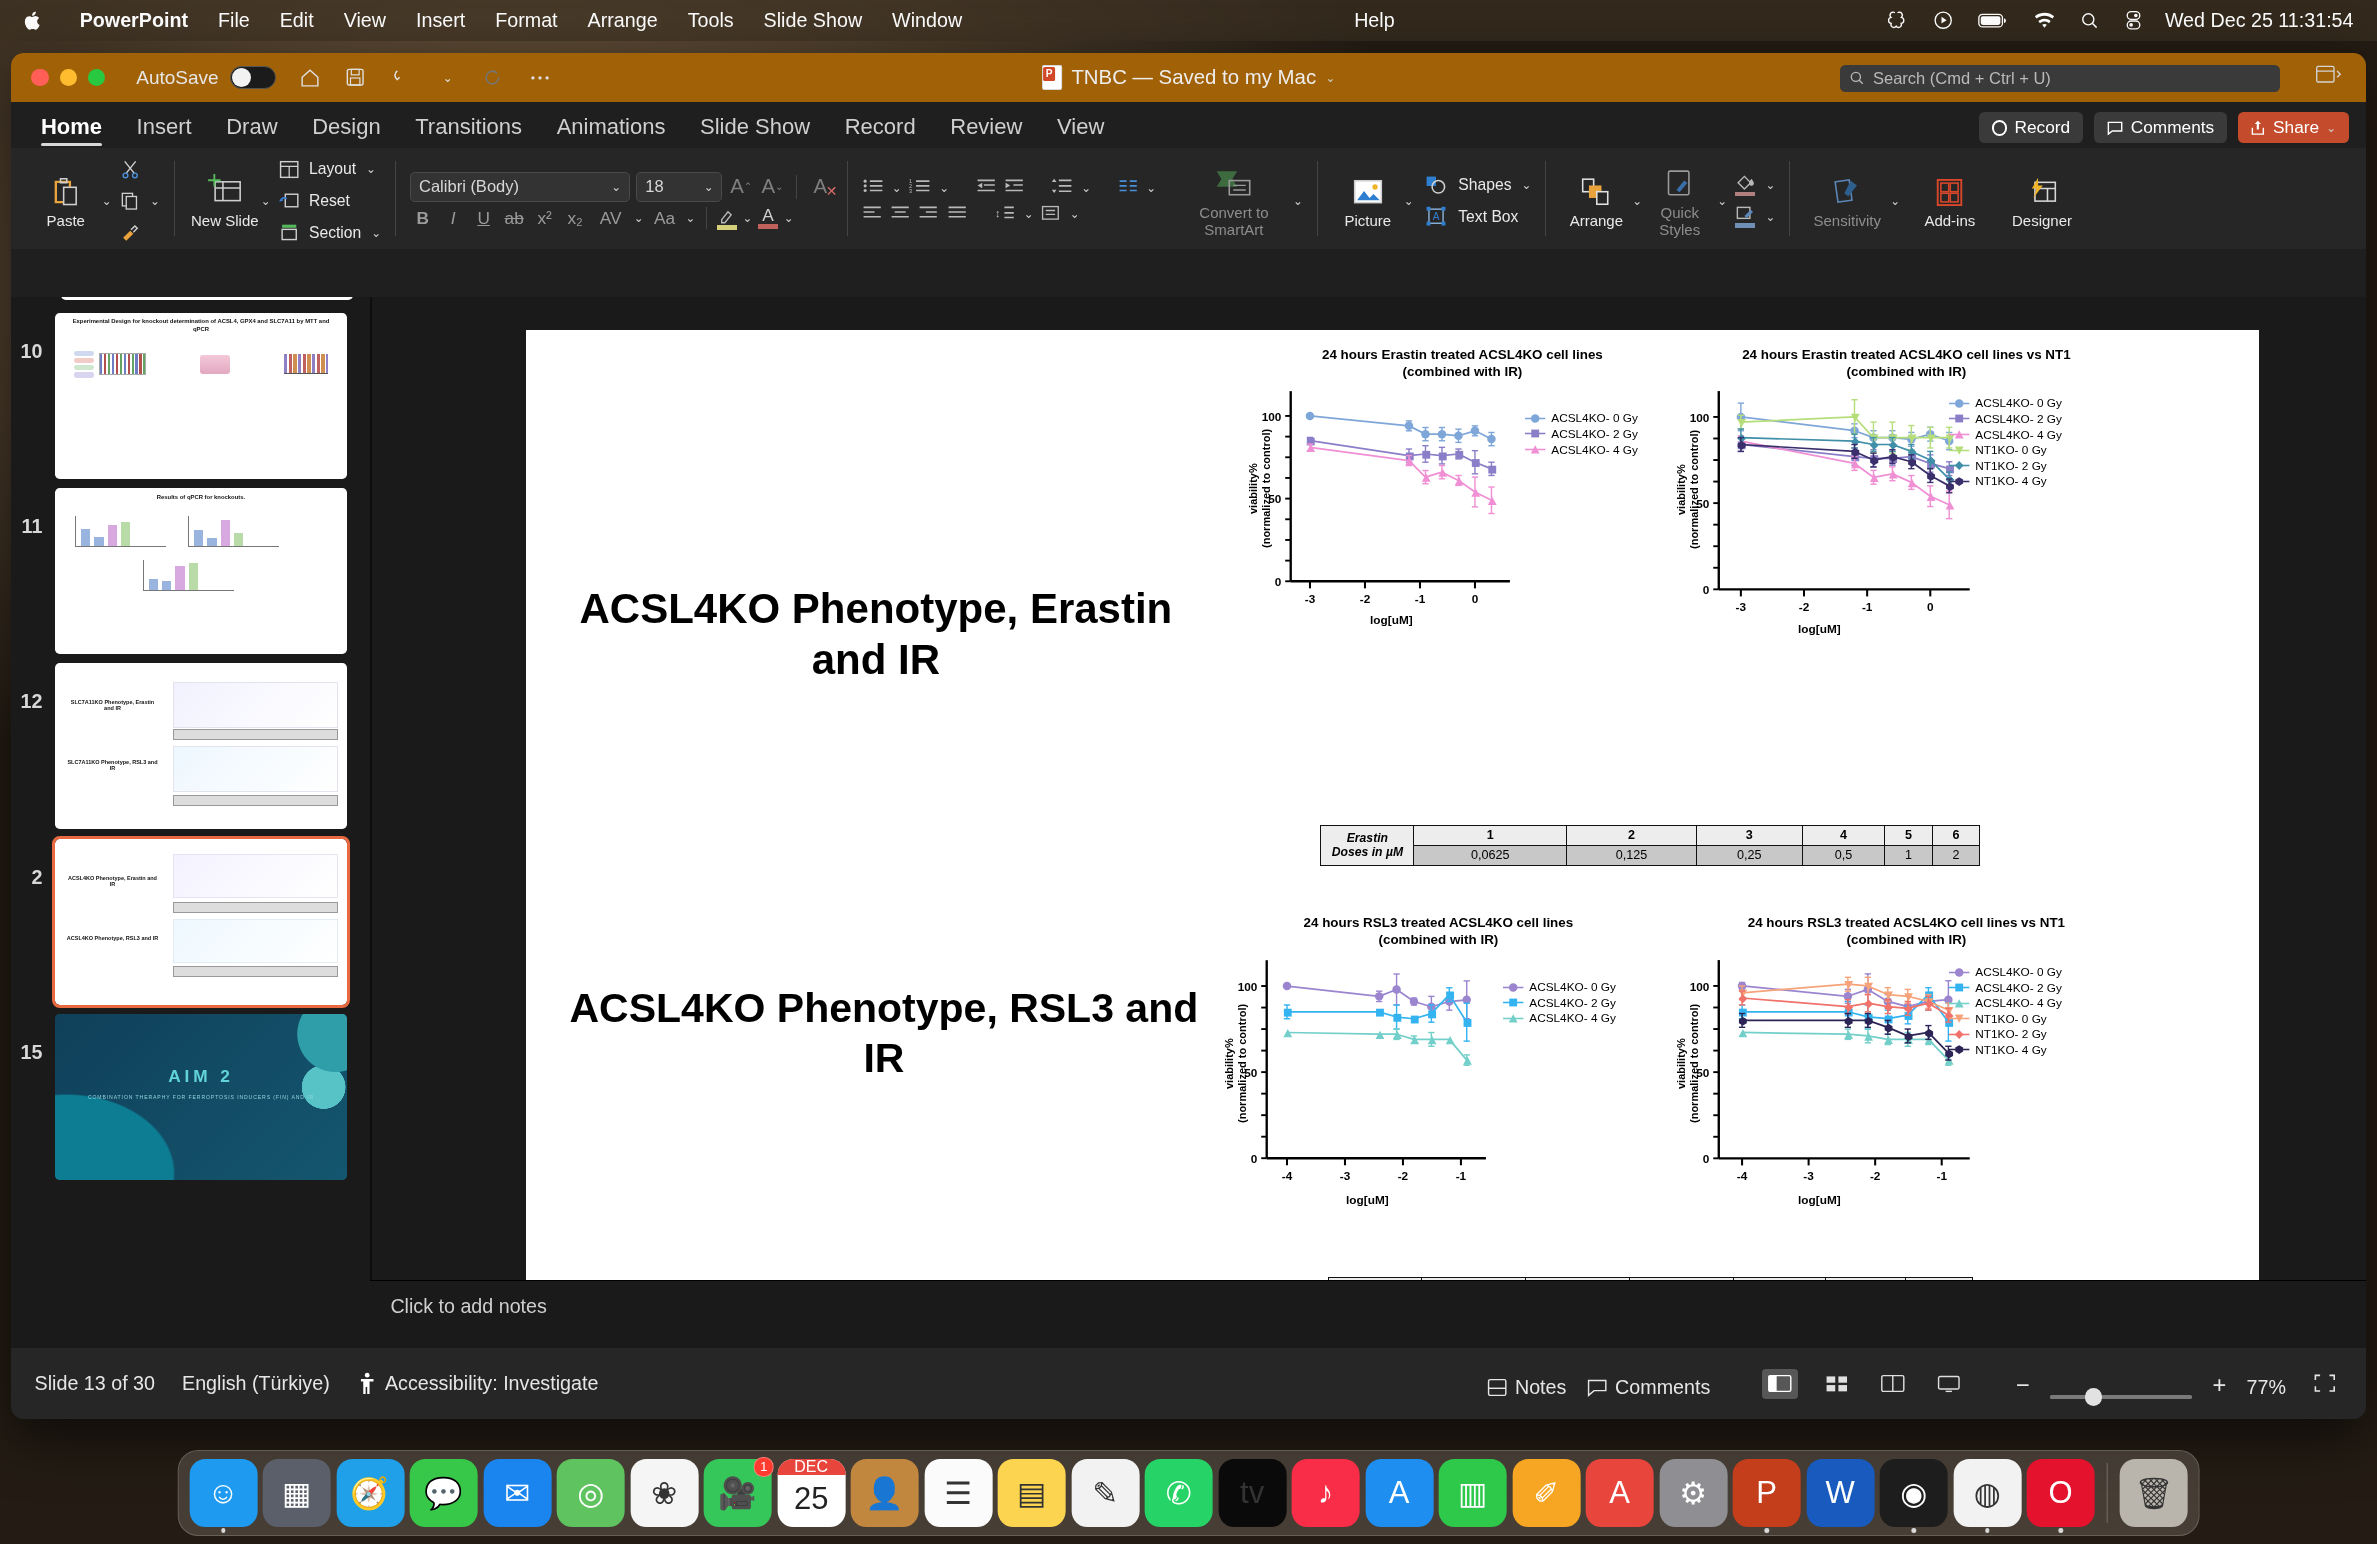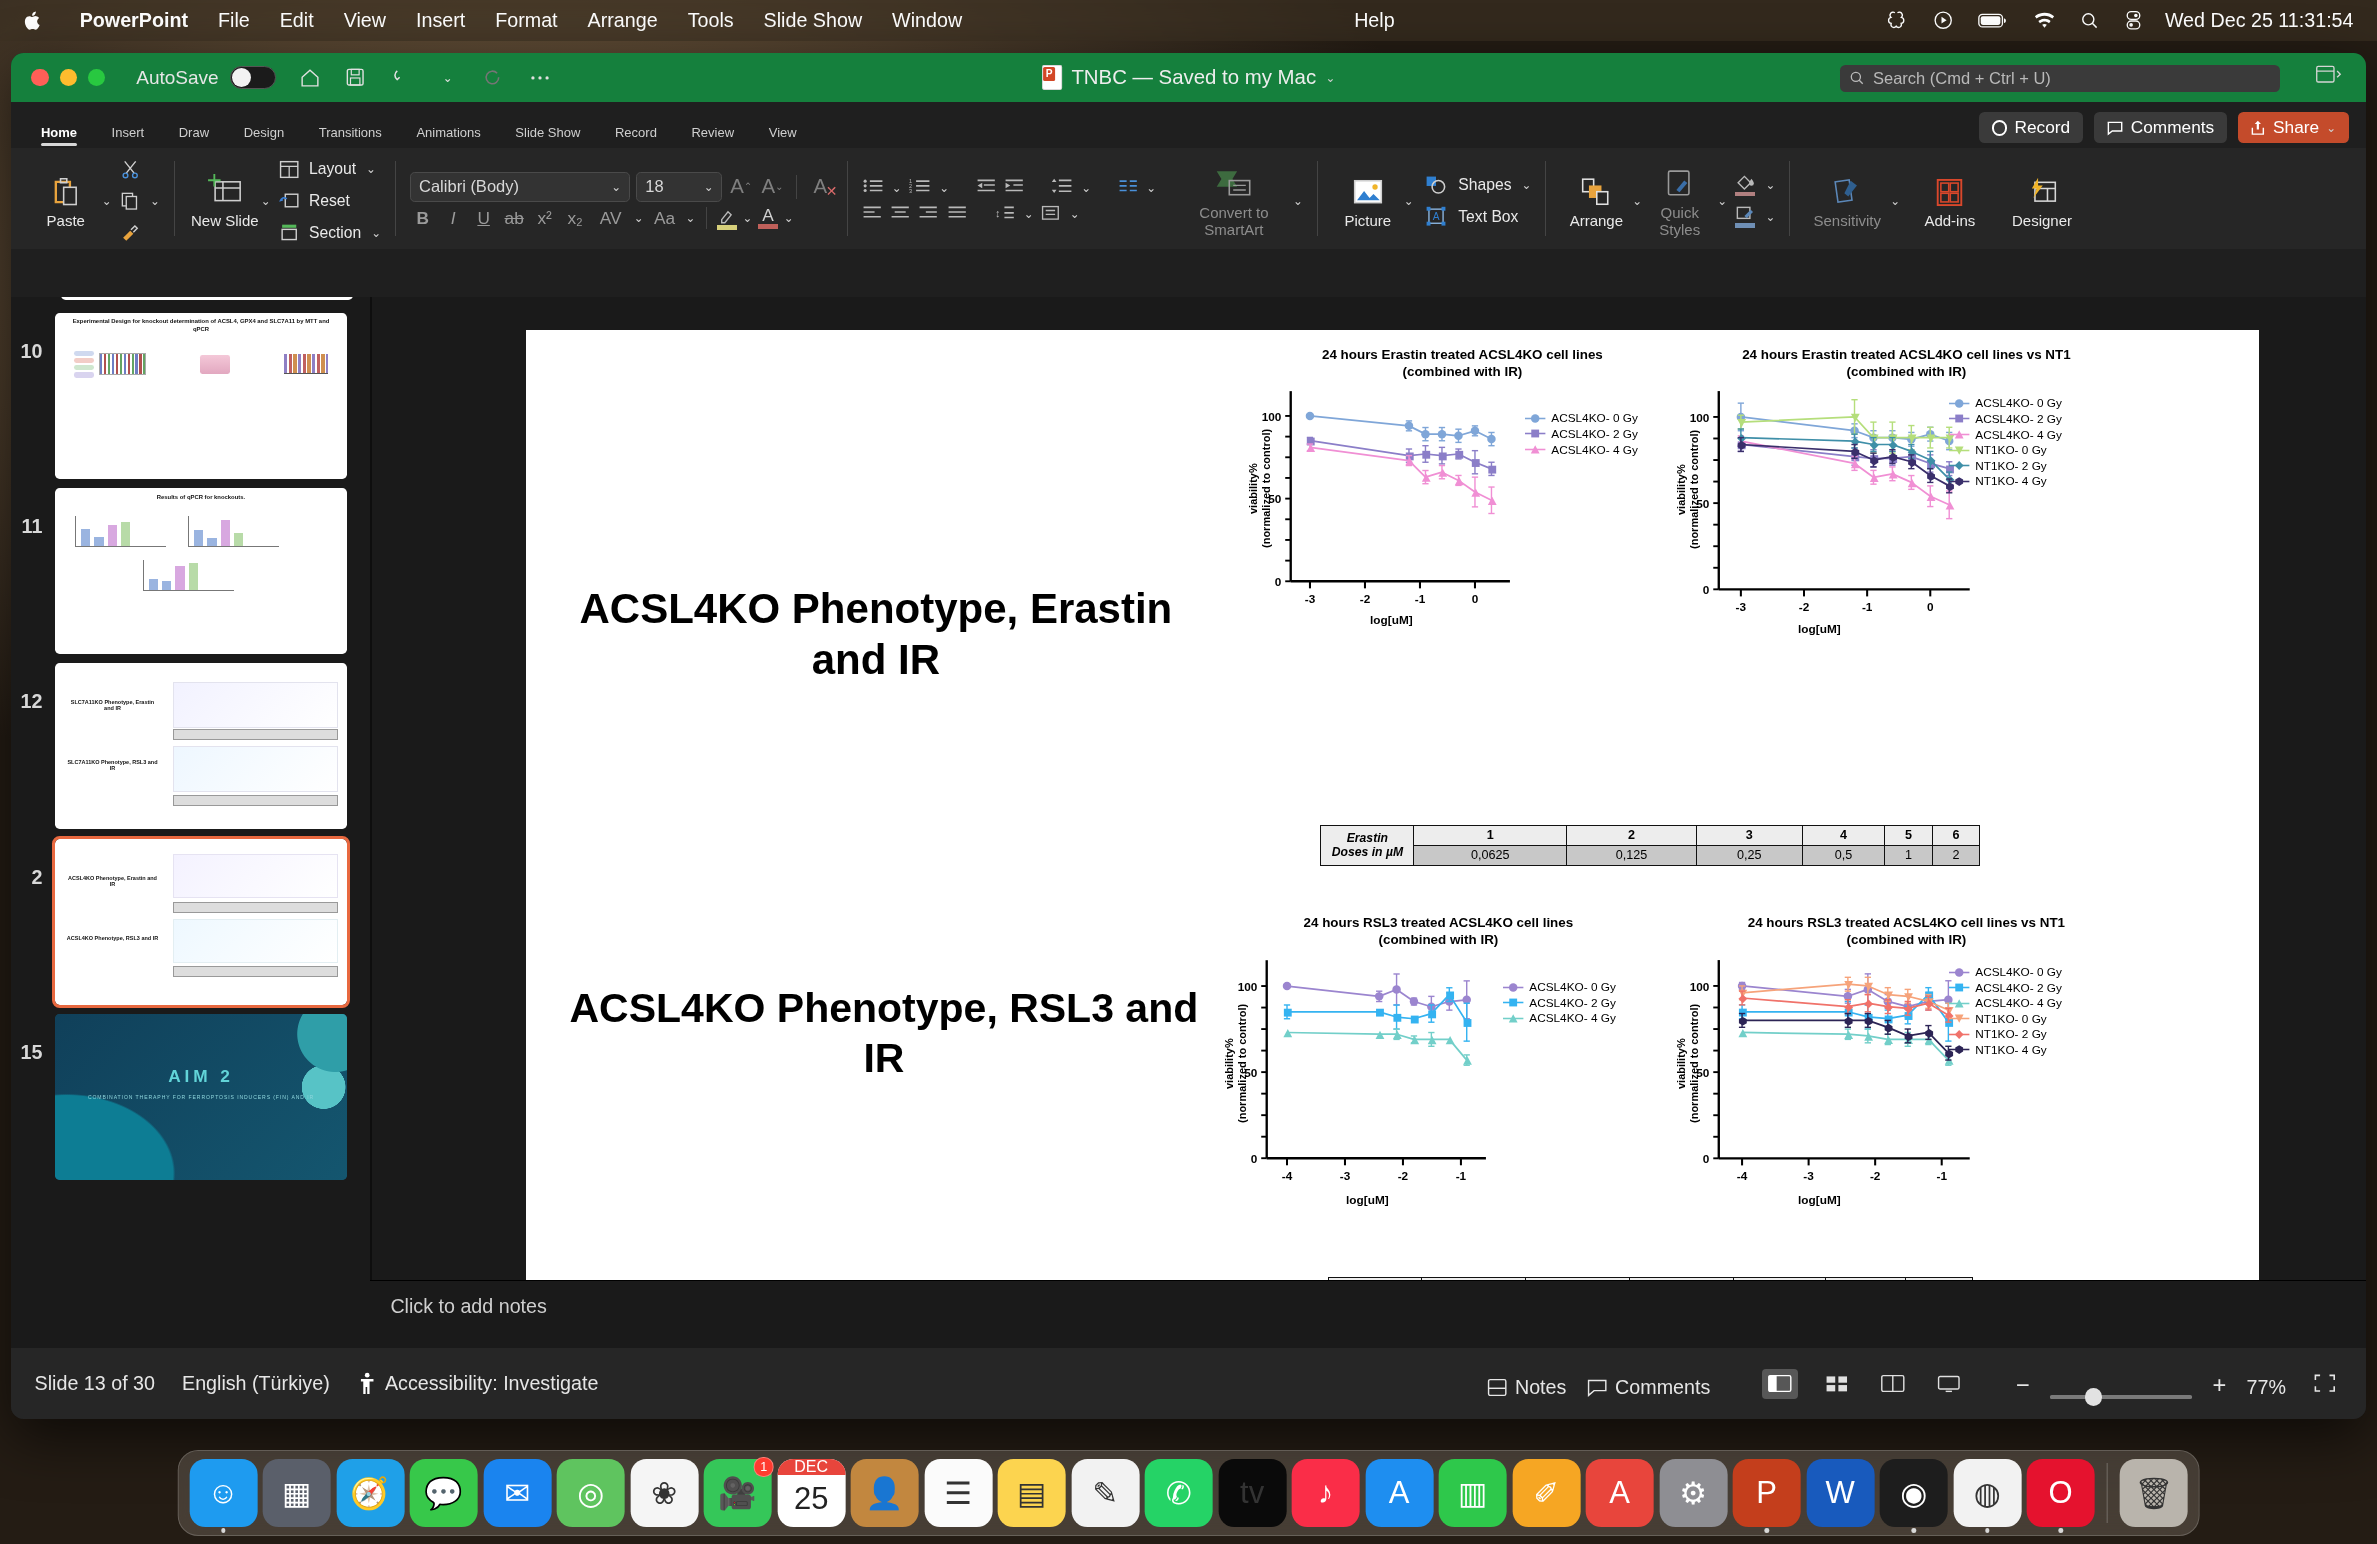--- a/index.html
+++ b/index.html
@@ -30,21 +30,21 @@
   #menubar .sysicon { padding:0 12.6px; display:flex; align-items:center; }
   #menubar .clock { font-size:19.7px; padding-left:9.4px; padding-right:3.1px; white-space:nowrap;}
   
   #window {
     position:absolute; left:11px; top:53px; width:2355px; height:1366px;
     background:#1f1f1f; border-radius:12.6px; overflow:hidden;
     box-shadow: 0 17.3px 55px rgba(0,0,0,0.62);
   }
   
   #titlebar {
-    height:49px; background:#15803d; display:flex; align-items:center;
+    height:49px; background:#a16207; display:flex; align-items:center;
     padding:0 20.4px; position:relative;text-align:right;
   }
   .traffic { display:flex; gap:11px; align-items:center; }
   .tl { width:17.3px; height:17.3px; border-radius:50%; }
   .tl.r { background:#ff5f57;} .tl.y{background:#febc2e;} .tl.g{background:#28c840;}
   #autosave-group { display:flex; align-items:center; gap:11px; margin-left:31px; }
   #autosave-label { color:#e6e6e6; font-size:19px; }
   .toggle {
     width:46px; height:23.6px; border-radius:11.8px; background:#1b1b1b;
     border:0.8px solid #555; position:relative;
@@ -62,21 +62,21 @@
   }
   #doctitle .pptico:after{content:"P";position:absolute;left:1.6px;top:2.4px;width:11.8px;height:14px;background:#d24726;color:#fff;font-size:10.2px;text-align:center;line-height:14px;font-weight:bold;border-radius:1.6px;}
   #search-pill {
     position:absolute; right:86px; top:11.8px; width:440px; height:27px;
     background:#3a3a3a; border-radius:5.5px; color:#b9b9b9; font-size:16.5px;
     display:flex; align-items:center; gap:7.9px; padding:0 9.4px;
   }
   #ribbon-toggle { position:absolute; right:23.6px; top:11px; color:#d5d5d5; }
   
   #tabstrip { height:46px; background:#1f1f1f; display:flex; align-items:flex-end; padding:0 12.6px; position:relative;}
-  .rtab { padding:0 17.3px 7.9px 17.3px; color:#cfcfcf; font-size:13px; position:relative; }
+  .rtab { padding:0 17.3px 7.9px 17.3px; color:#cfcfcf; font-size:22px; position:relative; }
   .rtab.active { color:#fff; font-weight:bold; }
   .rtab.active:after { content:""; position:absolute; left:17.3px; right:17.3px; bottom:1.6px; height:3.1px; background:#d7d7d7; border-radius:1.6px;}
   #tabstrip .right-grp { position:absolute; right:17.3px; bottom:4.7px; display:flex; gap:11px; align-items:center;}
   .pillbtn { height:31px; border-radius:5.5px; background:#3a3a3a; color:#fff; font-size:17.3px;
     display:flex; align-items:center; gap:7px; padding:0 12.6px; }
   .pillbtn.share { background:#c44b2b; }
   
   #ribbon { height:101px; background:#262626; display:flex; align-items:stretch; padding:4.7px 9.4px 0 9.4px; position:relative;}
   .grp { display:flex; align-items:stretch; padding:0 9.4px; position:relative; }
   .sep { width:0.8px; background:#444; margin:7.9px 4.7px 12.6px 4.7px;}

